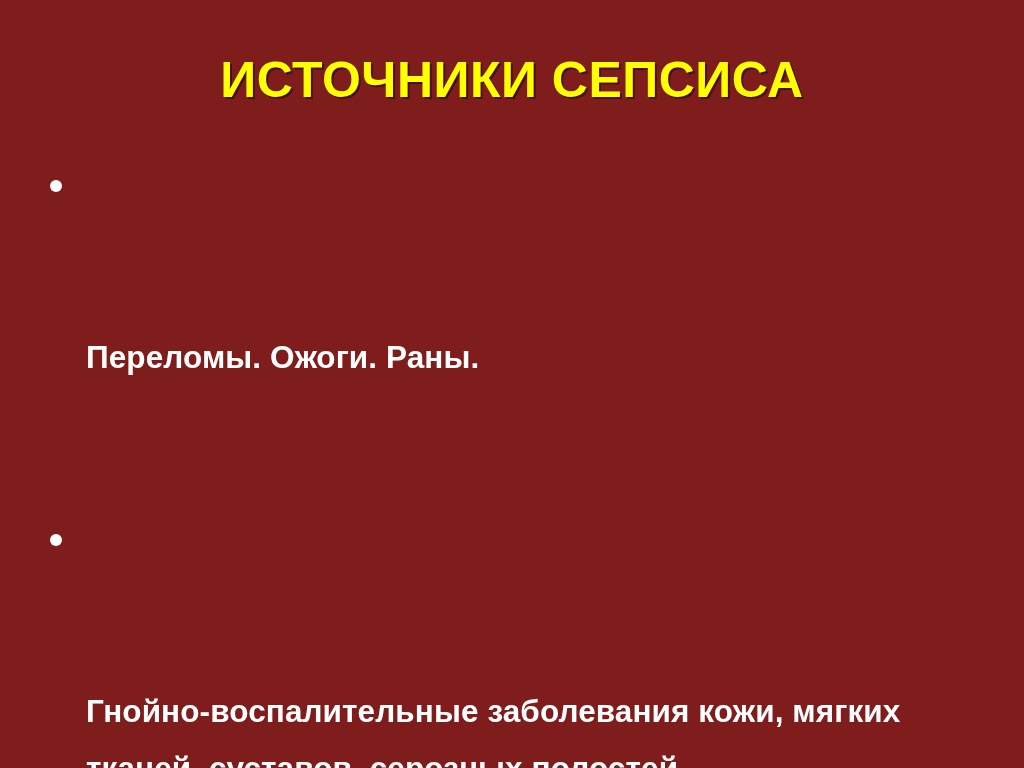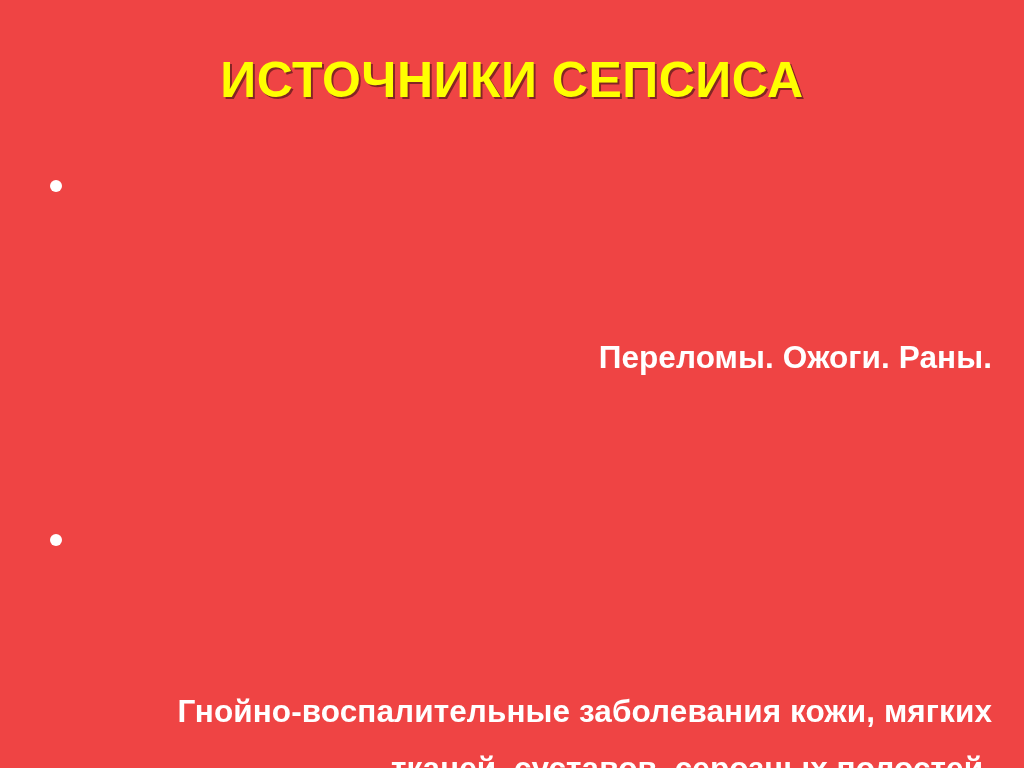--- a/index.html
+++ b/index.html
@@ -12,21 +12,21 @@
     width: 1024px;
     height: 768px;
     overflow: hidden;
     font-family: "Liberation Sans", sans-serif;
   }
 
   #slide {
     position: relative;
     width: 1024px;
     height: 768px;
-    background: #ef4444;
+    background: #7f1d1d;
     box-sizing: border-box;
     overflow: hidden;
   }
 
   
   #slide-title {
     position: absolute;
     top: 52px;
     left: 0;
     width: 1024px;
@@ -54,21 +54,20 @@
   .bullet-item {
     position: relative;
     padding-left: 46px;
     margin: 0 0 12px 0;
     color: #FFFFFF;
     font-size: 31.5px;
     font-weight: bold;
     line-height: 57px;
     letter-spacing: 0.1px;
     white-space: pre-wrap;
-    text-align: right;
   }
 
   .bullet-item:last-child {
     margin-bottom: 0;
   }
 
   .bullet-marker {
     position: absolute;
     left: 10px;
     top: 22px;

